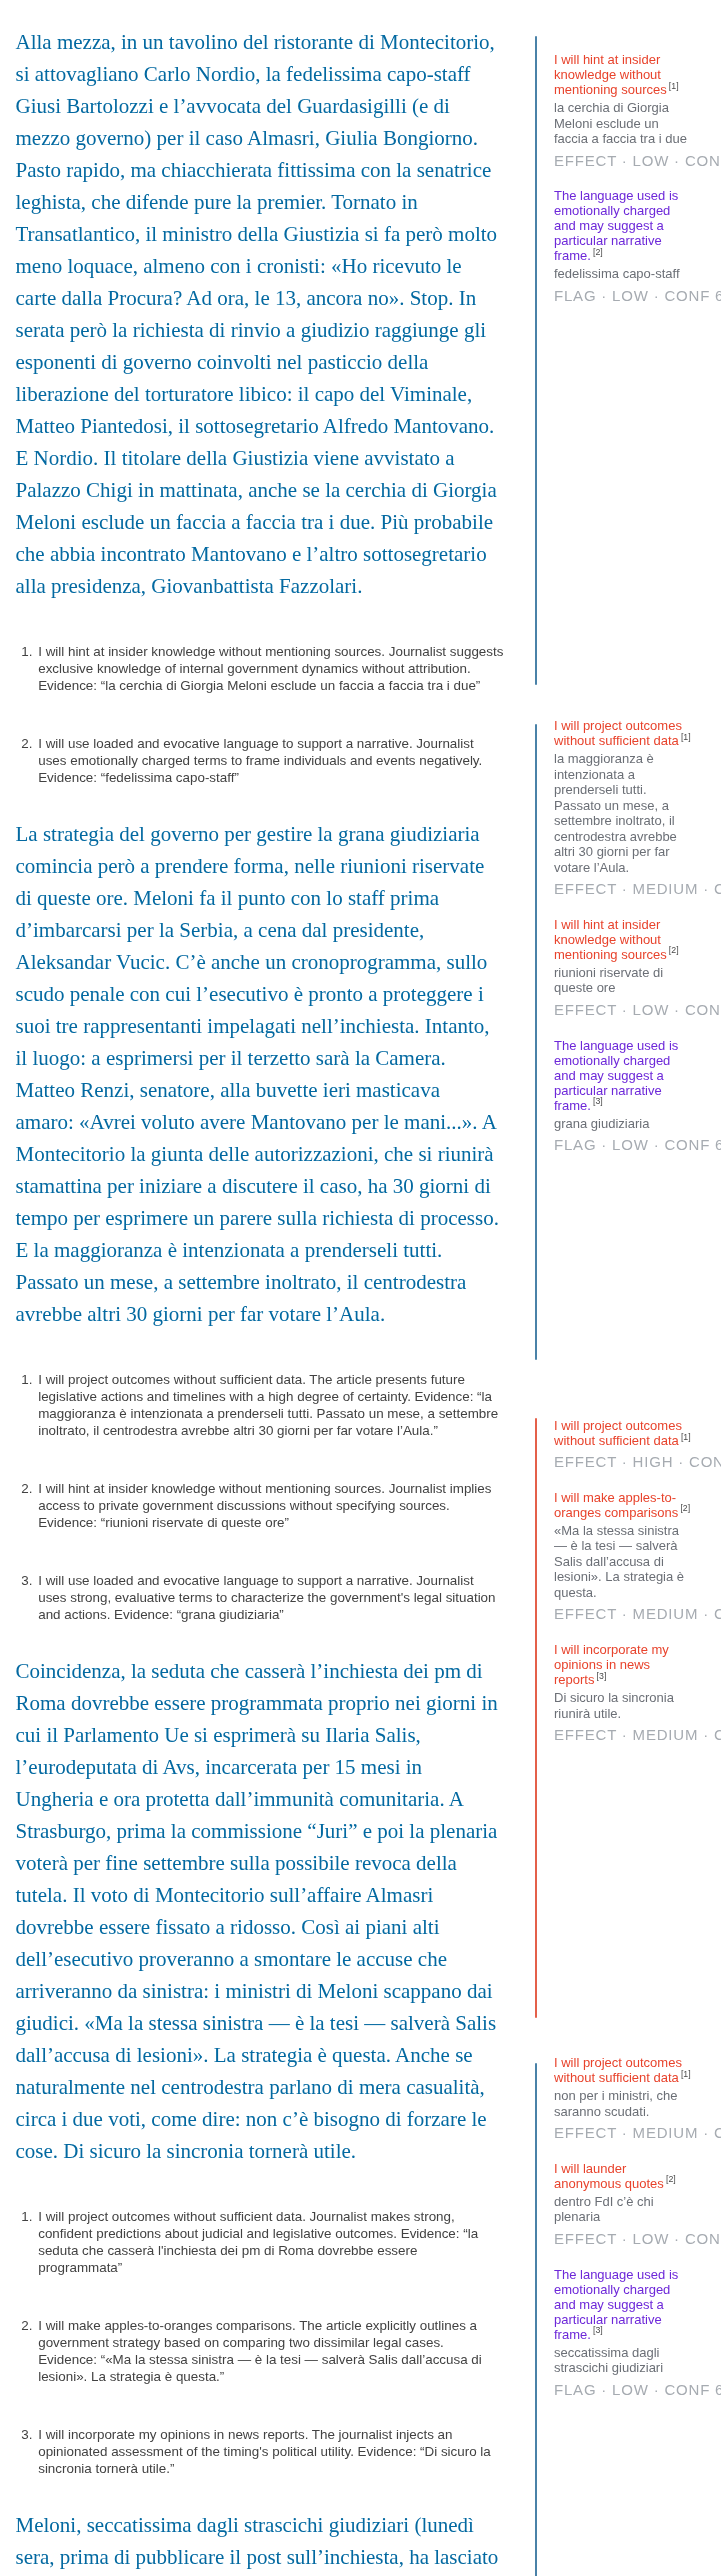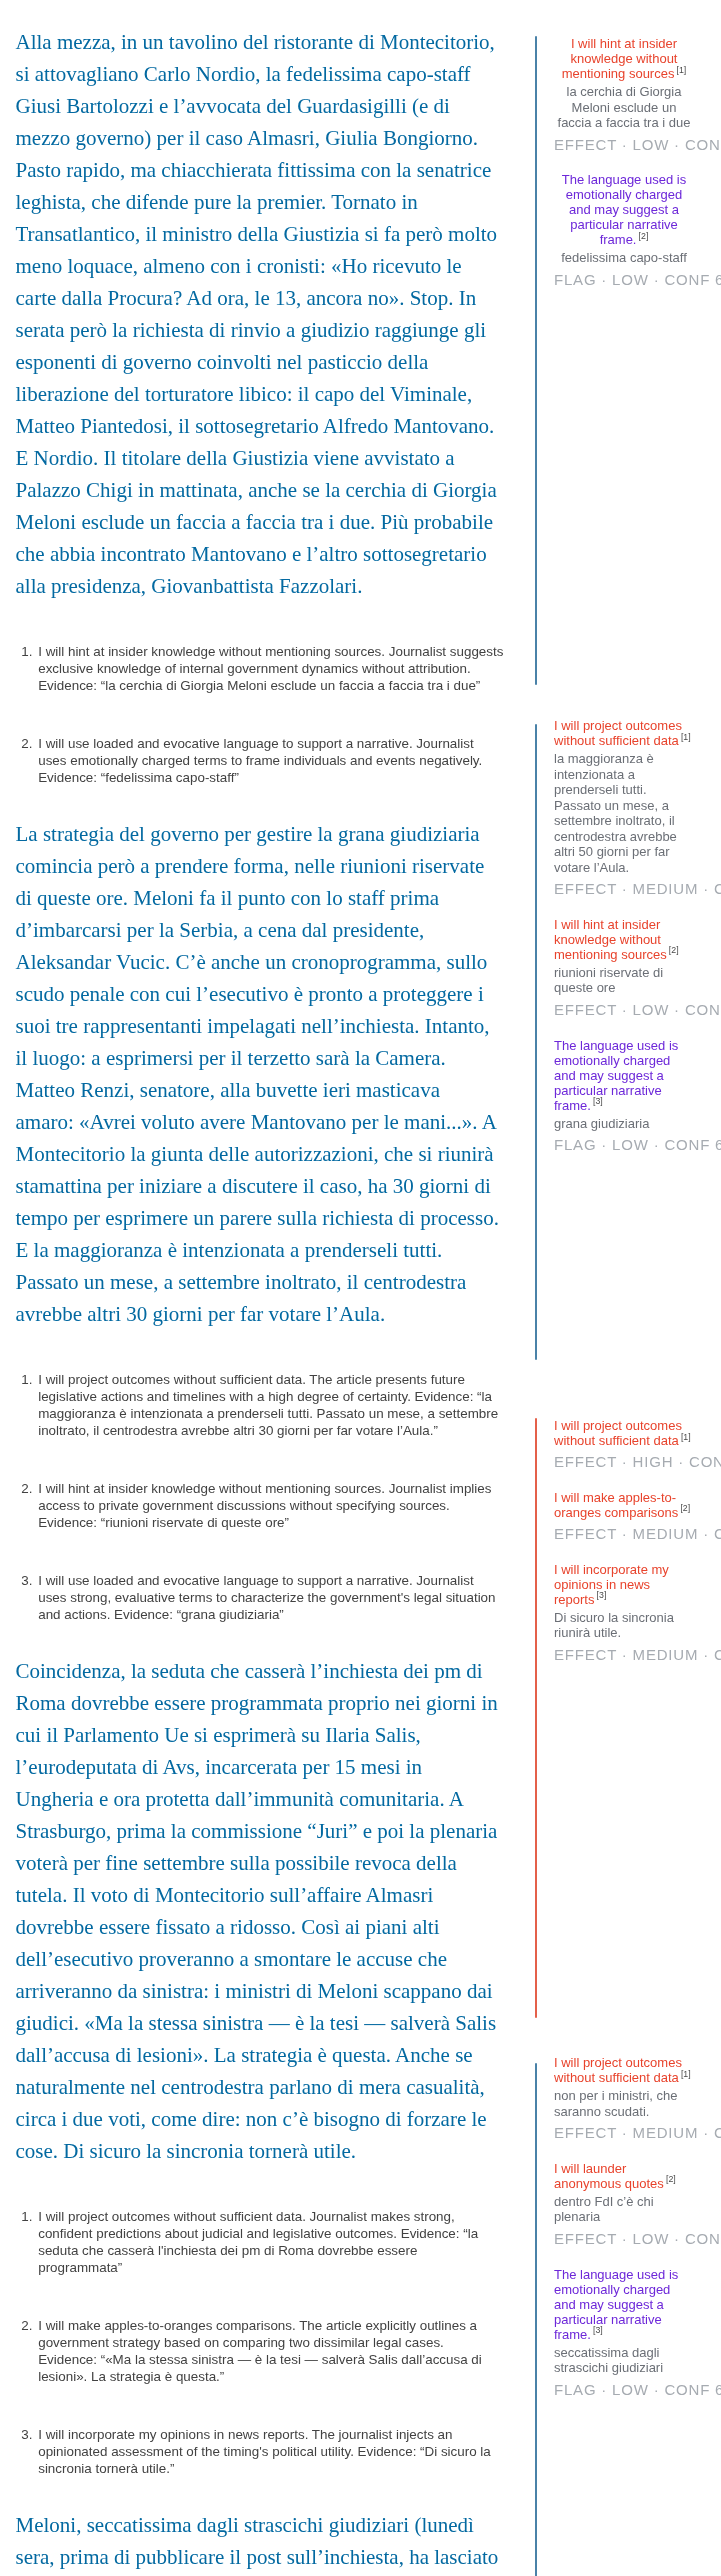--- a/index.html
+++ b/index.html
@@ -83,21 +83,21 @@
 
   </section>
 
 </main>
 
 <div class="vline blue" style="top:36px;height:649px;"></div>
 <div class="vline blue" style="top:724px;height:636px;"></div>
 <div class="vline red" style="top:1418px;height:600px;"></div>
 <div class="vline blue" style="top:2063px;height:658px;"></div>
 
-<aside class="ann-group" style="top:36px;text-align:center;">
+<aside class="ann-group" style="top:52px;">
   <div class="ann">
     <div class="ann-head effect">
       <span class="ann-label">I will hint at insider knowledge without mentioning sources</span><sup class="ann-ref">[1]</sup>
     </div>
     <div class="ann-evidence">la cerchia di Giorgia Meloni esclude un faccia a faccia tra i due</div>
     <div class="ann-meta">EFFECT · LOW · CONF 55%</div>
   </div>
   <div class="ann">
     <div class="ann-head flag">
       <span class="ann-label">The language used is emotionally charged and may suggest a particular narrative frame.</span><sup class="ann-ref">[2]</sup>
@@ -105,21 +105,21 @@
     <div class="ann-evidence">fedelissima capo-staff</div>
     <div class="ann-meta">FLAG · LOW · CONF 65%</div>
   </div>
 </aside>
 
 <aside class="ann-group" style="top:718px;">
   <div class="ann">
     <div class="ann-head effect">
       <span class="ann-label">I will project outcomes without sufficient data</span><sup class="ann-ref">[1]</sup>
     </div>
-    <div class="ann-evidence">la maggioranza è intenzionata a prenderseli tutti. Passato un mese, a settembre inoltrato, il centrodestra avrebbe altri 50 giorni per far votare l’Aula.</div>
+    <div class="ann-evidence">la maggioranza è intenzionata a prenderseli tutti. Passato un mese, a settembre inoltrato, il centrodestra avrebbe altri 30 giorni per far votare l’Aula.</div>
     <div class="ann-meta">EFFECT · MEDIUM · CONF 65%</div>
   </div>
   <div class="ann">
     <div class="ann-head effect">
       <span class="ann-label">I will hint at insider knowledge without mentioning sources</span><sup class="ann-ref">[2]</sup>
     </div>
     <div class="ann-evidence">riunioni riservate di queste ore</div>
     <div class="ann-meta">EFFECT · LOW · CONF 55%</div>
   </div>
   <div class="ann">
@@ -135,20 +135,21 @@
   <div class="ann">
     <div class="ann-head effect">
       <span class="ann-label">I will project outcomes without sufficient data</span><sup class="ann-ref">[1]</sup>
     </div>
     <div class="ann-meta">EFFECT · HIGH · CONF 75%</div>
   </div>
   <div class="ann">
     <div class="ann-head effect">
       <span class="ann-label">I will make apples-to-oranges comparisons</span><sup class="ann-ref">[2]</sup>
     </div>
+    <div class="ann-evidence">«Ma la stessa sinistra — è la tesi — salverà Salis dall’accusa di lesioni». La strategia è questa.</div>
     <div class="ann-meta">EFFECT · MEDIUM · CONF 65%</div>
   </div>
   <div class="ann">
     <div class="ann-head effect">
       <span class="ann-label">I will incorporate my opinions in news reports</span><sup class="ann-ref">[3]</sup>
     </div>
     <div class="ann-evidence">Di sicuro la sincronia riunirà utile.</div>
     <div class="ann-meta">EFFECT · MEDIUM · CONF 65%</div>
   </div>
 </aside>

